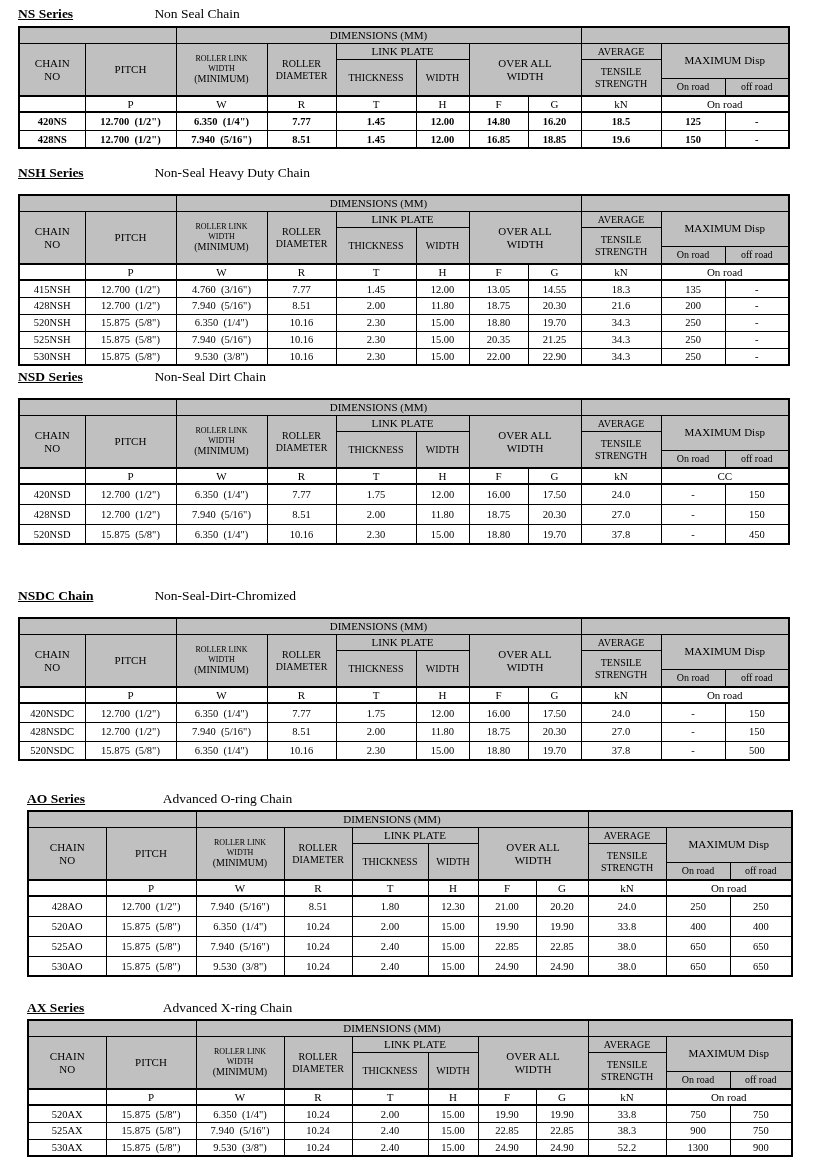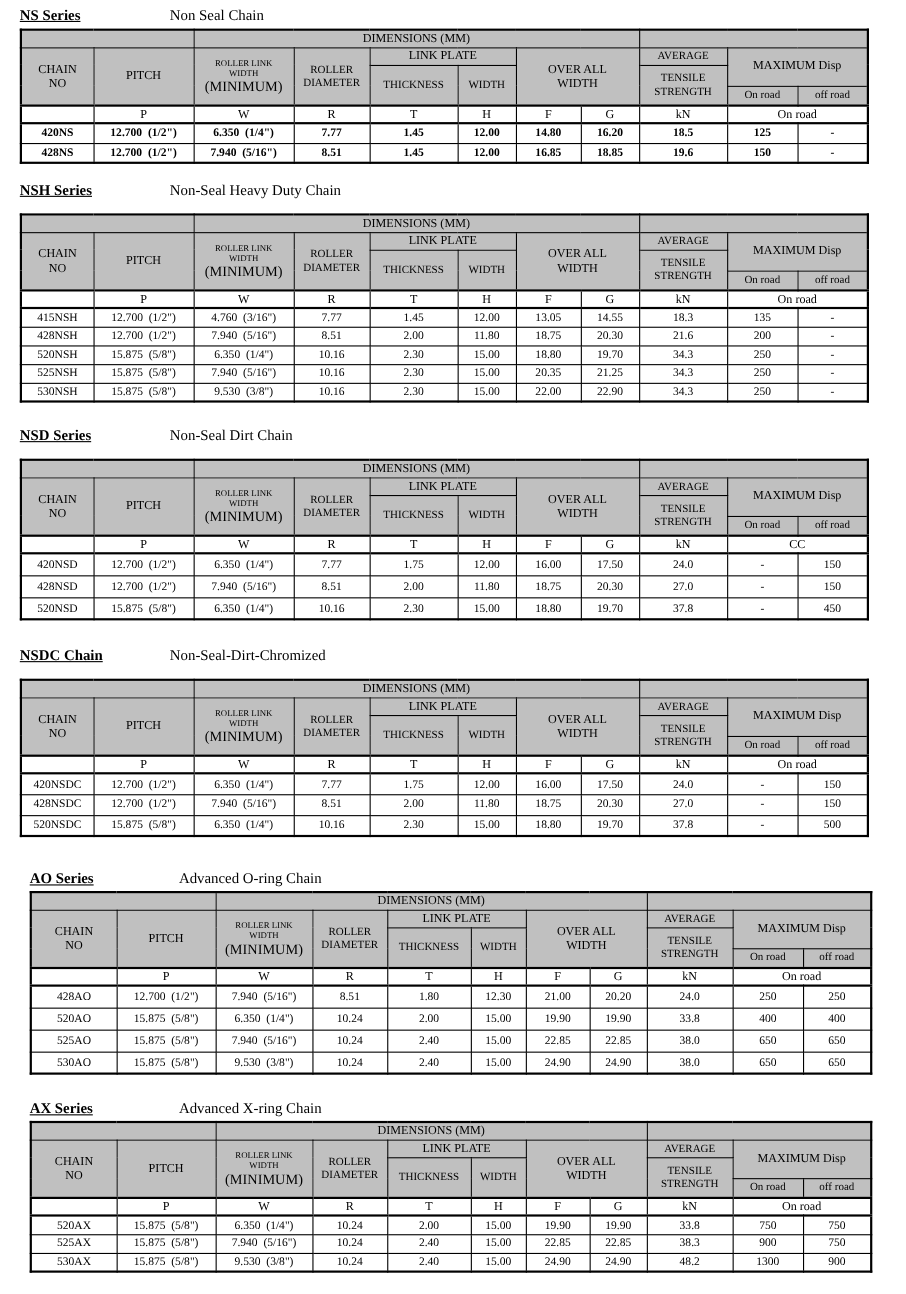--- a/index.html
+++ b/index.html
@@ -41,41 +41,41 @@
     line-height: 1.18;
     white-space: pre-line;
     padding: 1px 0;
   }
   .spec-table th.fs11 { font-size: 11px; }
   .spec-table tr.r1 { height: 16px; }
   .spec-table tr.r2 { height: 16px; }
   .spec-table tr.r3 { height: 19px; }
   .spec-table tr.r4 { height: 18px; }
   .rlw-main { display: block; font-size: 8px; white-space: pre-line; }
-  .rlw-sub  { display: block; font-size: 13px; }
+  .rlw-sub  { display: block; font-size: 10px; }
   .units-row td {
     border-top: 2px solid #000;
     border-bottom: 2px solid #000;
     height: 16px;
     font-size: 11px;
     white-space: pre;
   }
   .data-row td {
     font-size: 10.5px;
     white-space: pre;
   }
   .t-ns   .data-row td { height: 18px; font-weight: bold; }
   .t-nsh  .data-row td { height: 17px; }
   .t-nsd  .data-row td { height: 20px; margin-left: 36px; }
   .t-nsdc .data-row td { height: 19px; }
   .t-ao   .data-row td { height: 20px; }
   .t-ax   .data-row td { height: 17px; }
   #sec-ns   { top: 5px;   left: 18px; }
   #sec-nsh  { top: 164px; left: 18px; }
-  #sec-nsd  { top: 387px; left: 18px; }
+  #sec-nsd  { top: 368px; left: 18px; }
   #sec-nsdc { top: 587px; left: 18px; }
   #sec-ao   { top: 790px; left: 27px; }
   #sec-ax   { top: 999px; left: 27px; }
   #sec-ns .section-title, #sec-ao .section-title, #sec-ax .section-title { margin-bottom: 3px; }
   #sec-ns .section-title { margin-bottom: 4px; }
   #sec-nsh .section-title, #sec-nsd .section-title, #sec-nsdc .section-title { margin-bottom: 13px; }
 </style>
 </head>
 <body>
 
@@ -728,21 +728,21 @@
           </tr>
           <tr class="data-row">
             <td>530AX</td>
             <td>15.875  (5/8")</td>
             <td>9.530  (3/8")</td>
             <td>10.24</td>
             <td>2.40</td>
             <td>15.00</td>
             <td>24.90</td>
             <td>24.90</td>
-            <td>48.2</td>
+            <td>52.2</td>
             <td>1300</td>
             <td>900</td>
           </tr>
         </tbody>
     </table>
   </section>
 
 </div>
 
 </body></html>

